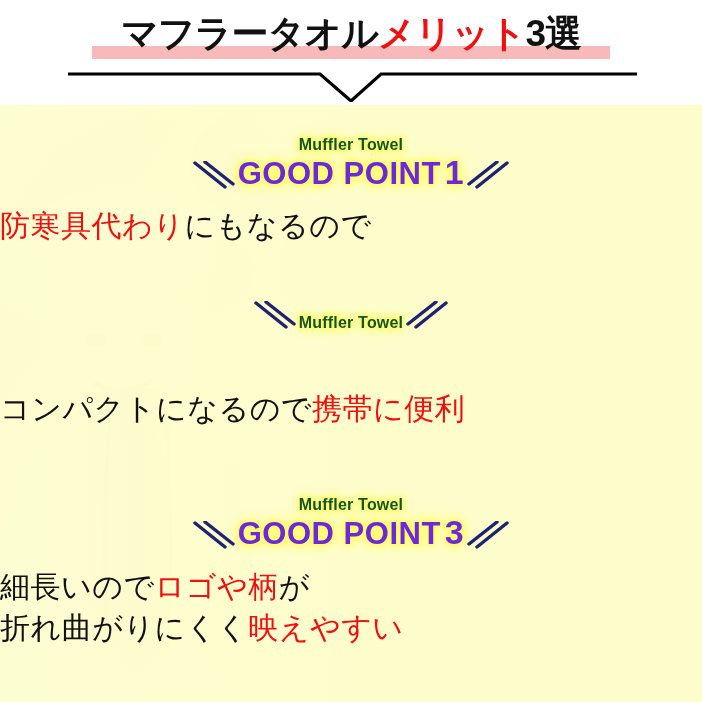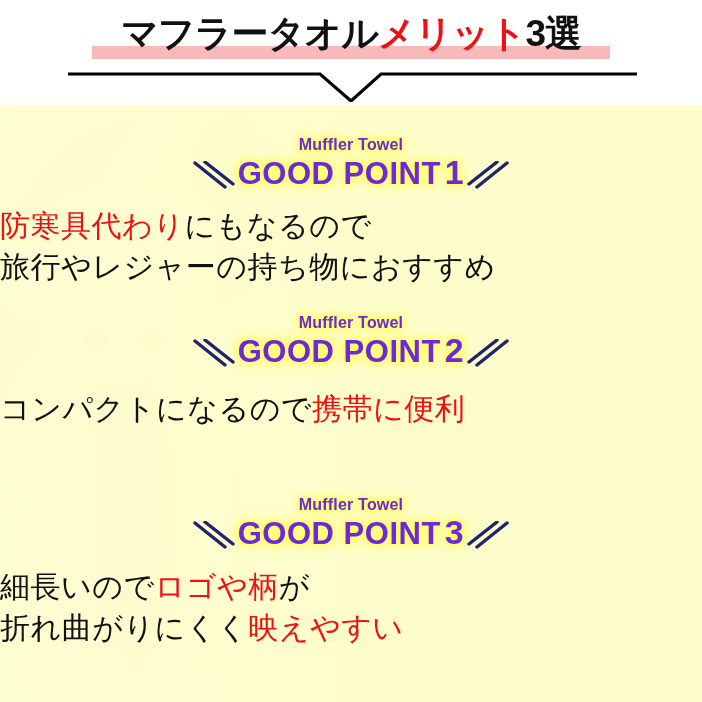--- a/index.html
+++ b/index.html
@@ -119,21 +119,21 @@
 
   .badge {
     position: relative;
     display: inline-block;
     padding: 0 42px;
   }
   .badge-eyebrow {
     display: block;
     font-size: 16px;
     font-weight: bold;
-    color: #6d28d9;
+    color: #14532d;
     letter-spacing: 0.2px;
     line-height: 19px;
     text-shadow:
        0 0 5px #ffff66, 0 0 5px #ffff66,
        0 0 9px #ffff55, 0 0 12px #ffff55;
   }
   .badge-main {
     display: block;
     font-size: 31px;
     font-weight: bold;
@@ -263,33 +263,31 @@
           <svg width="44" height="30" viewBox="0 0 44 30" xmlns="http://www.w3.org/2000/svg">
             <line x1="41" y1="2" x2="11" y2="26" stroke="#1f2370" stroke-width="3.4" stroke-linecap="round"></line>
             <line x1="31" y1="1" x2="3" y2="23" stroke="#1f2370" stroke-width="3.4" stroke-linecap="round"></line>
           </svg>
         </span>
       </span>
     </div>
 
     <div class="desc desc-1">
       <span class="desc-line"><span class="red">防寒具代わり</span><span>にもなるので</span></span>
-      <span class="desc-line">旅行やレジャーの持ち物におすすめ</span>
     </div>
 
     <div class="point point-2">
       <span class="badge">
         <span class="slash slash-left">
           <svg width="44" height="30" viewBox="0 0 44 30" xmlns="http://www.w3.org/2000/svg">
             <line x1="3" y1="2" x2="33" y2="26" stroke="#1f2370" stroke-width="3.4" stroke-linecap="round"></line>
             <line x1="13" y1="1" x2="41" y2="23" stroke="#1f2370" stroke-width="3.4" stroke-linecap="round"></line>
           </svg>
         </span>
         <span class="badge-eyebrow">Muffler Towel</span>
-        <span class="badge-main"><span>GOOD POINT</span><span class="num">2</span></span>
         <span class="slash slash-right">
           <svg width="44" height="30" viewBox="0 0 44 30" xmlns="http://www.w3.org/2000/svg">
             <line x1="41" y1="2" x2="11" y2="26" stroke="#1f2370" stroke-width="3.4" stroke-linecap="round"></line>
             <line x1="31" y1="1" x2="3" y2="23" stroke="#1f2370" stroke-width="3.4" stroke-linecap="round"></line>
           </svg>
         </span>
       </span>
     </div>
 
     <div class="desc desc-2">

